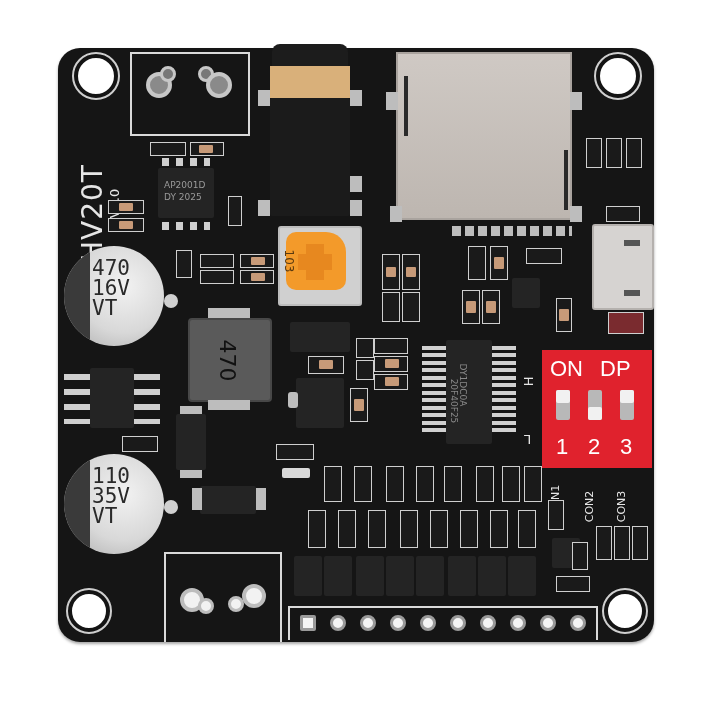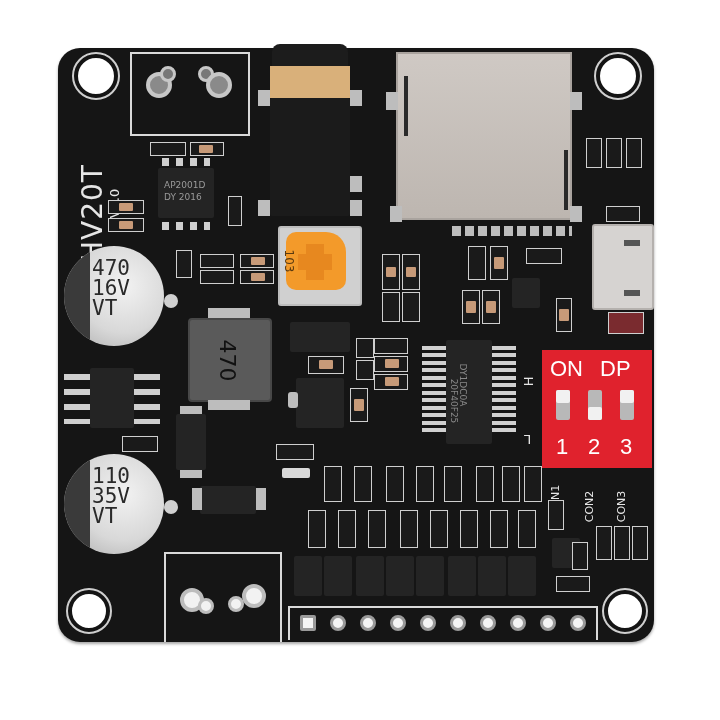--- a/index.html
+++ b/index.html
@@ -37,21 +37,21 @@
   <div class="abs" style="left:28px;top:12px;width:16px;height:16px;border-radius:50%;background:#777;border:3px solid #c7c7c7;"></div>
   <div class="abs" style="left:66px;top:12px;width:16px;height:16px;border-radius:50%;background:#777;border:3px solid #c7c7c7;"></div>
   <div class="abs" style="left:74px;top:18px;width:26px;height:26px;border-radius:50%;background:#8a8a8a;border:4px solid #c7c7c7;"></div>
 </div>
 
 <div class="abs silk-text" style="left:-8px;top:220px;font-size:28px;transform:rotate(-90deg);transform-origin:center;width:200px;text-align:center;letter-spacing:1px;">DY-HV20T</div>
 <div class="abs silk-text" style="left:84px;top:196px;font-size:13px;transform:rotate(-90deg);width:60px;text-align:center;">V1.0</div>
 
 <div class="abs chip" style="left:158px;top:168px;width:56px;height:50px;">
   <div class="abs silk-text" style="left:6px;top:12px;font-size:9px;color:#9a9a9a;">AP2001D</div>
-  <div class="abs silk-text" style="left:6px;top:24px;font-size:9px;color:#9a9a9a;">DY 2016</div>
+  <div class="abs silk-text" style="left:6px;top:24px;font-size:9px;color:#9a9a9a;">DY 2025</div>
 </div>
 <div class="abs" style="left:162px;top:158px;width:48px;height:8px;background:repeating-linear-gradient(90deg,#cfcfcf 0 7px,transparent 7px 14px);"></div>
 <div class="abs" style="left:162px;top:222px;width:48px;height:8px;background:repeating-linear-gradient(90deg,#cfcfcf 0 7px,transparent 7px 14px);"></div>
 
 <div class="abs smd" style="left:150px;top:142px;width:36px;height:14px;"></div>
 <div class="abs smd" style="left:190px;top:142px;width:34px;height:14px;">
     <div class="abs res" style="left:8px;top:2px;width:14px;height:8px;"></div>
   </div>
 <div class="abs smd" style="left:108px;top:200px;width:36px;height:14px;">
     <div class="abs res" style="left:10px;top:2px;width:14px;height:8px;"></div>

